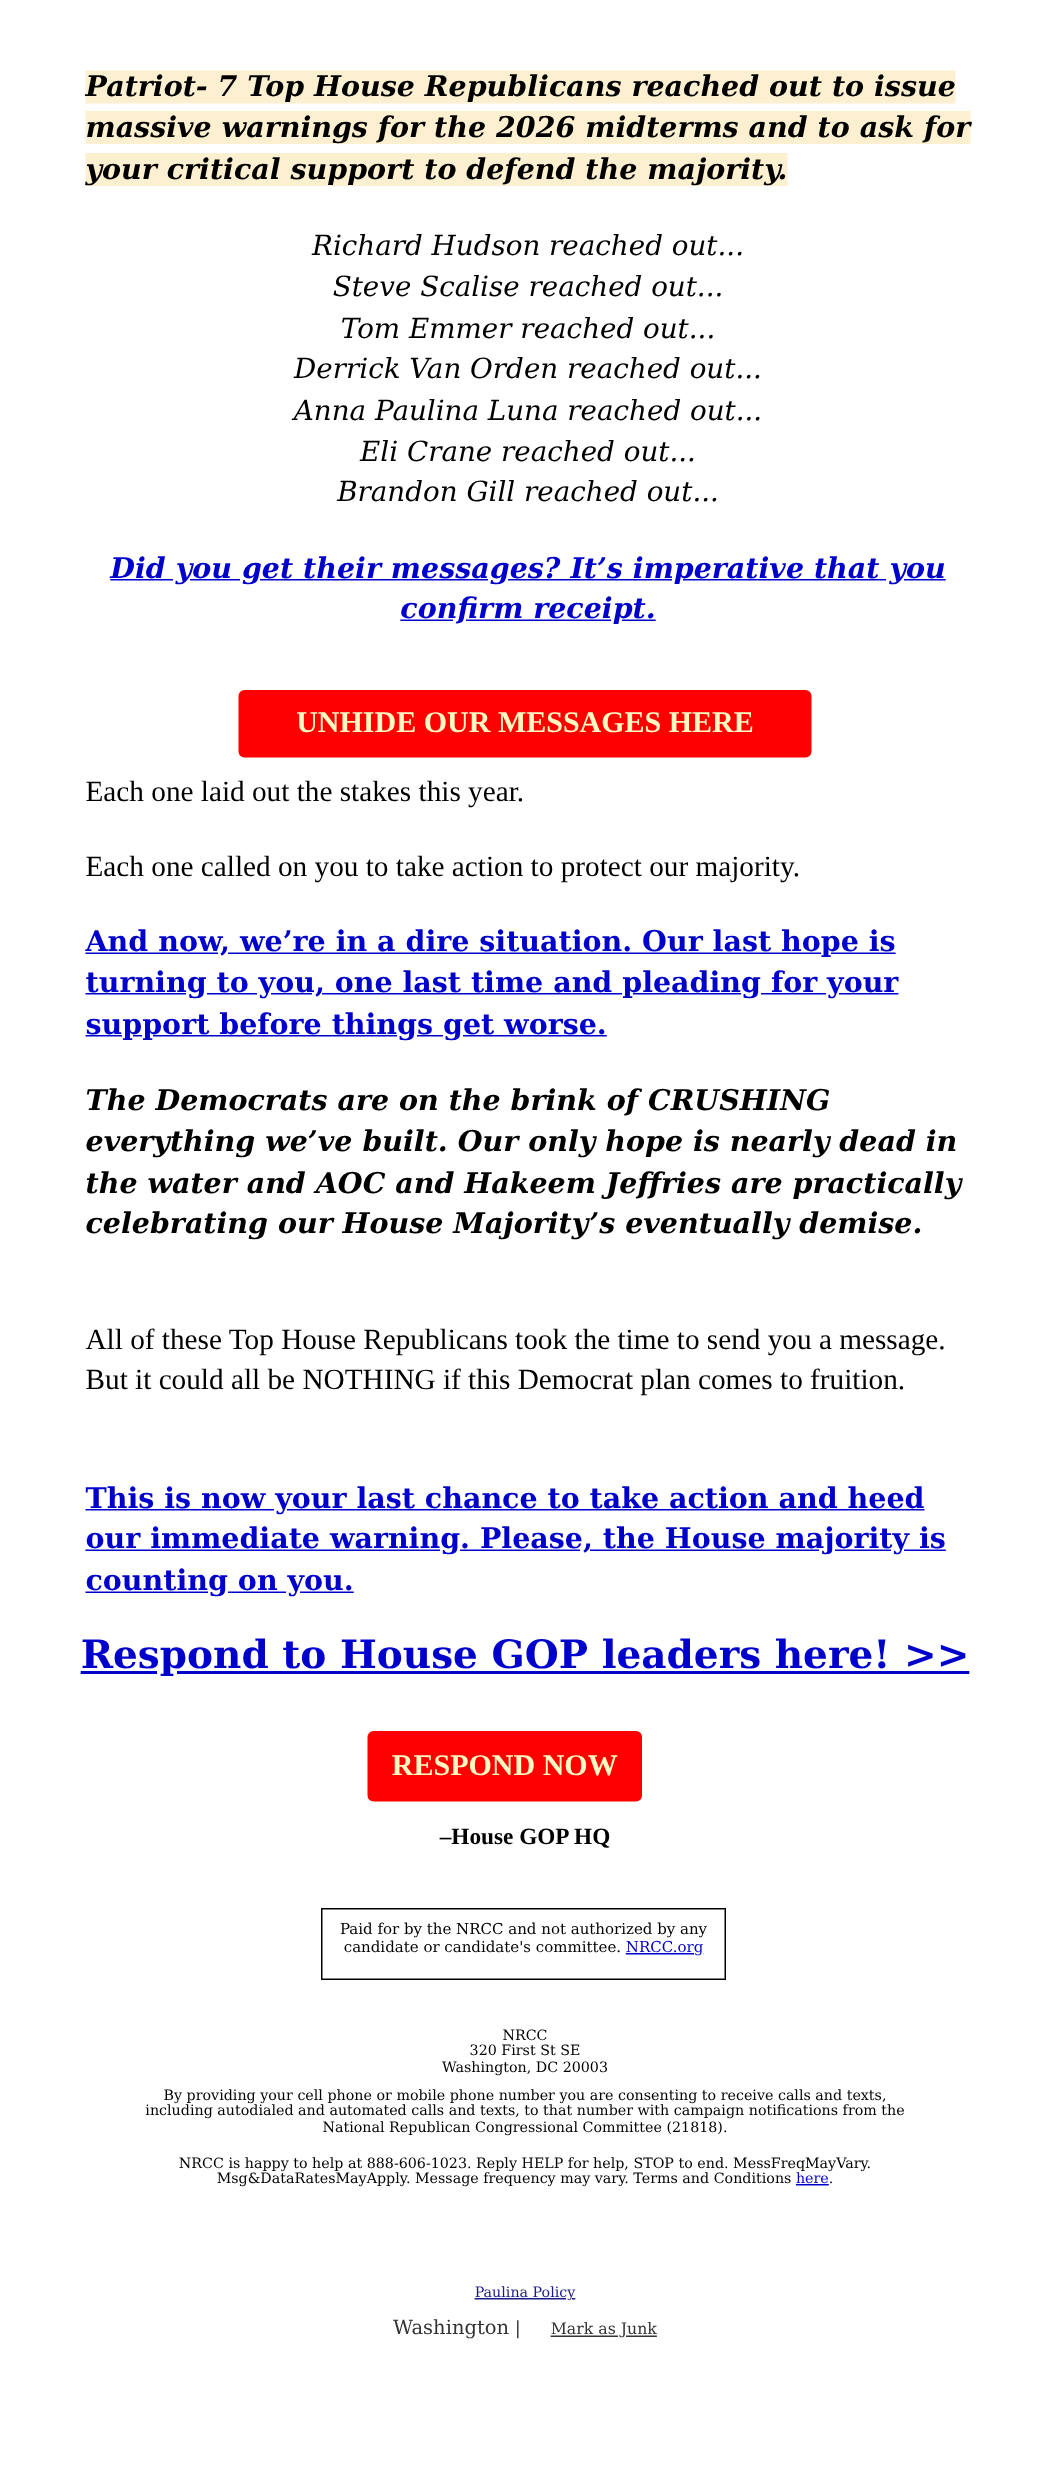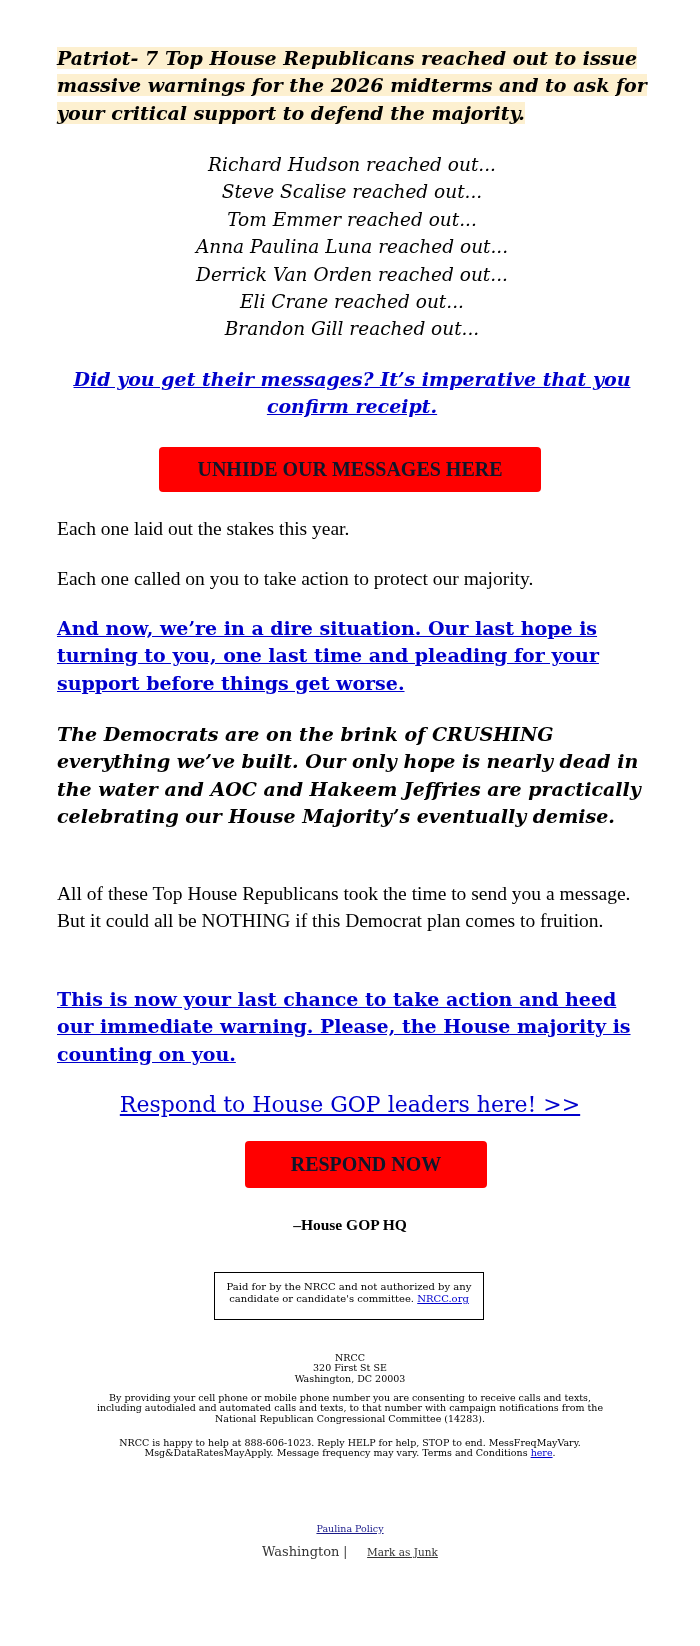--- a/index.html
+++ b/index.html
@@ -7,34 +7,34 @@
       font-family: "DejaVu Serif", "Liberation Serif", serif; color: #000; }
     .wrap { position: absolute; left: 57px; width: 590px; }
     .p { font-size: 19px; line-height: 27.3px; margin: 0; }
     .center { text-align: center; }
     .headline { top: 45px; font-weight: bold; font-style: italic; }
     .headline span.hl { background: #fdf0d0; box-decoration-break: clone; -webkit-box-decoration-break: clone; }
     .names { top: 151px; font-style: italic; }
     .names div { font-size: 18.5px; line-height: 27.4px; }
     a { color: #0000cc; text-decoration: underline; }
     .link-italic { top: 366px; font-style: italic; font-weight: bold; }
-    .btn { position: absolute; background: #ff0000; color: #0f172a; border-radius: 4px;
+    .btn { position: absolute; background: #ff0000; color: #fef9c3; border-radius: 4px;
       font-weight: bold; text-align: center; font-family: "Liberation Serif", "DejaVu Serif", serif;
-      display: flex; align-items: center; justify-content: center; cursor: pointer; }
+      display: flex; align-items: center; justify-content: center; cursor: pointer; margin-top: 13px; }
     .btn-unhide { left: 159px; top: 447px; width: 382px; height: 45px; font-size: 20px; }
-    .btn-respond { left: 245px; top: 1141px; width: 242px; height: 47px; font-size: 20px; }
+    .btn-respond { left: 245px; top: 1141px; width: 183px; height: 47px; font-size: 20px; }
     .plain { font-family: "Liberation Serif", "DejaVu Serif", serif; font-size: 19.5px; }
     .t-each1 { top: 515px; }
     .t-each2 { top: 565px; }
     .blue-bold { font-weight: bold; }
     .t-dire { top: 615px; }
     .t-dems { top: 721px; font-weight: bold; font-style: italic; }
     .t-all { top: 880px; }
     .t-last { top: 986px; }
-    .t-respond-link { top: 1091px; left: 0; width: 700px; font-weight: normal; font-size: 22px; }
+    .t-respond-link { top: 1091px; left: 0; width: 700px; font-weight: bold; font-size: 26px; }
     .t-sig { top: 1211px; left: 0; width: 700px; font-weight: bold; font-size: 15.5px; font-family: "Liberation Serif", "DejaVu Serif", serif; }
     .paid-box { position: absolute; left: 214px; top: 1272px; width: 270px; height: 48px;
       border: 1px solid #000; box-sizing: border-box; font-size: 10px; line-height: 11.5px;
       text-align: center; padding-top: 8px; }
     .small { position: absolute; left: 0; width: 700px; text-align: center; font-size: 9.5px; line-height: 10.3px; }
     .addr { top: 1353px; }
     .consent { top: 1393px; left: 90px; width: 520px; }
     .help { top: 1438px; left: 90px; width: 520px; }
     .privacy { top: 1524px; font-size: 9.5px; }
     .privacy a { color: #1a1a8a; }
@@ -46,22 +46,22 @@
 <body>
 
 <div class="wrap headline p">
   <span class="hl">Patriot- 7 Top House Republicans reached out to issue massive warnings for the 2026 midterms and to ask for your critical support to defend the majority.</span>
 </div>
 
 <div class="wrap names center">
   <div>Richard Hudson reached out...</div>
   <div>Steve Scalise reached out...</div>
   <div>Tom Emmer reached out...</div>
+  <div>Derrick Van Orden reached out...</div>
   <div>Anna Paulina Luna reached out...</div>
-  <div>Derrick Van Orden reached out...</div>
   <div>Eli Crane reached out...</div>
   <div>Brandon Gill reached out...</div>
 </div>
 
 <div class="wrap link-italic p center">
   <a href="#">Did you get their messages? It’s imperative that you confirm receipt.</a>
 </div>
 
 <div class="btn btn-unhide">UNHIDE OUR MESSAGES HERE</div>
 
@@ -92,21 +92,21 @@
   <span>Paid for by the NRCC and not authorized by any candidate or candidate's committee.</span>
   <a href="#">NRCC.org</a>
 </div>
 
 <div class="small addr">
   <div>NRCC</div>
   <div>320 First St SE</div>
   <div>Washington, DC 20003</div>
 </div>
 
-<div class="small consent">By providing your cell phone or mobile phone number you are consenting to receive calls and texts, including autodialed and automated calls and texts, to that number with campaign notifications from the National Republican Congressional Committee (14283).</div>
+<div class="small consent">By providing your cell phone or mobile phone number you are consenting to receive calls and texts, including autodialed and automated calls and texts, to that number with campaign notifications from the National Republican Congressional Committee (21818).</div>
 
 <div class="small help">
   <span>NRCC is happy to help at 888-606-1023. Reply HELP for help, STOP to end. MessFreqMayVary. Msg&amp;DataRatesMayApply. Message frequency may vary. Terms and Conditions</span>
   <a href="#">here</a><span>.</span>
 </div>
 
 <div class="small privacy">
   <a href="#">Paulina Policy</a>
 </div>
 

